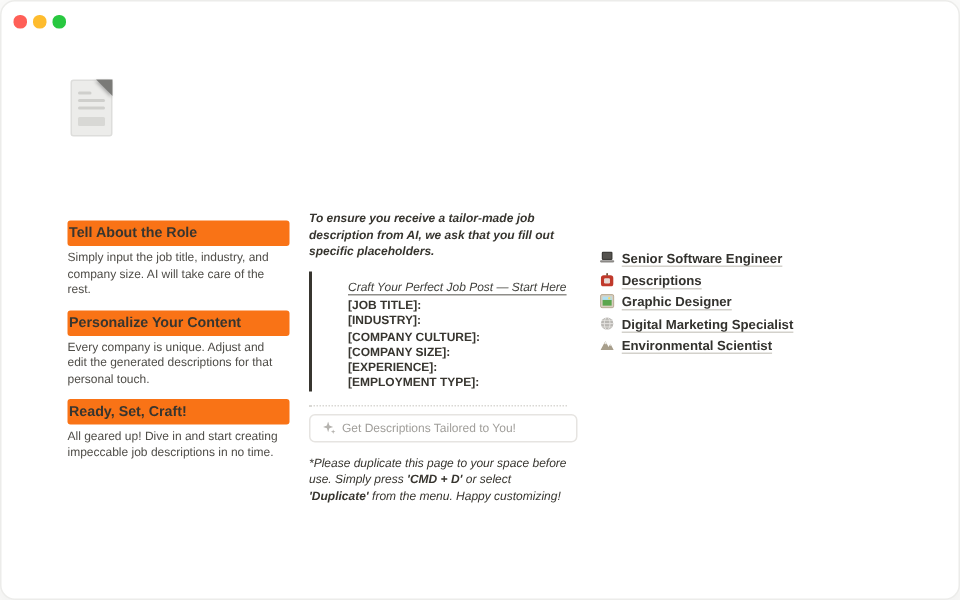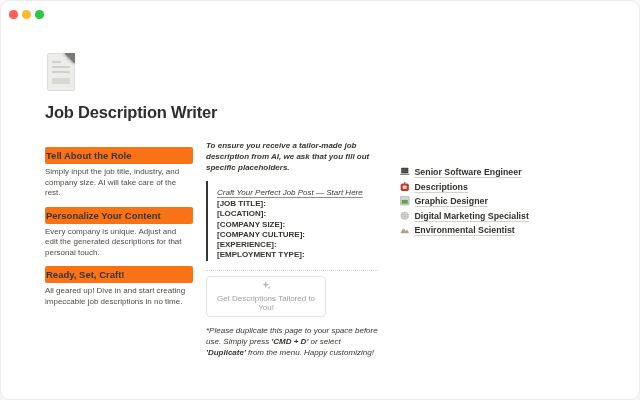--- a/index.html
+++ b/index.html
@@ -70,49 +70,48 @@
   }
 
   
   .col-mid { position: absolute; left: 205px; top: 139px; width: 172px; }
   .intro {
     font-size: 8px; font-weight: 700; font-style: italic;
     line-height: 11px; color: #37352f; margin-bottom: 8px;
   }
   .quote {
     border-left: 2.5px solid #37352f;
-    padding-left: 9px;
+    padding-left: 24px;
     margin-bottom: 9px;
   }
   .quote-link {
     display: inline-block;
     font-size: 8px; font-style: italic; font-weight: 400;
     color: #40403c;
     text-decoration: underline;
     text-decoration-color: #8f8e8a;
     text-underline-offset: 1.5px;
     line-height: 11px; margin-bottom: 1px;
     cursor: pointer;
   }
   .ph-line { font-size: 8px; font-weight: 700; line-height: 10.3px; color: #37352f; }
   .mid-divider {
     border: none;
     border-top: 1px dotted #d9d8d4;
     margin: 0 0 5px 0;
   }
   .ai-button {
-    display: inline-flex; align-items: center; gap: 4px;
+    display: inline-flex; align-items: flex-end; gap: 4px;
     border: 1px solid #e6e4e1; border-radius: 4px;
     background: #ffffff;
     padding: 4px 8px;
     font-size: 8px; color: #a09e9a;
     margin-bottom: 8px;
     cursor: pointer;
-    width: 120px;
-    flex-direction: column;
+    width: 179px;
   }
   .sparkle { width: 9px; height: 9px; flex: 0 0 auto; }
   .footnote { font-size: 8px; font-style: italic; line-height: 11px; color: #37352f; }
   .footnote b { font-weight: 700; }
 
   
   .col-right { position: absolute; left: 399px; top: 138px; width: 205px; }
   .tab-row { position: relative; padding-bottom: 5px; }
   .tab {
     display: inline-flex; align-items: center; gap: 4px;
@@ -155,21 +154,20 @@
 
   <div class="doc-icon">
     <div class="doc-line l1"></div>
     <div class="doc-line l2"></div>
     <div class="doc-line l3"></div>
     <div class="doc-line l4"></div>
     <div class="fold-cover"></div>
     <div class="fold"></div>
   </div>
 
-  <h1 class="page-title">Job Description Writer</h1>
 
   <div class="col-left">
     <div>
       <div class="sec-heading">Tell About the Role</div>
       <div class="sec-body">Simply input the job title, industry, and company size. AI will take care of the rest.</div>
     </div>
     <div>
       <div class="sec-heading">Personalize Your Content</div>
       <div class="sec-body">Every company is unique. Adjust and edit the generated descriptions for that personal touch.</div>
     </div>
@@ -178,23 +176,23 @@
       <div class="sec-body">All geared up! Dive in and start creating impeccable job descriptions in no time.</div>
     </div>
   </div>
 
   <div class="col-mid">
     <p class="intro">To ensure you receive a tailor-made job description from AI, we ask that you fill out specific placeholders.</p>
 
     <div class="quote">
       <span class="quote-link">Craft Your Perfect Job Post — Start Here</span>
       <div class="ph-line">[JOB TITLE]:</div>
-      <div class="ph-line">[LOCATION]:</div>
+      <div class="ph-line">[INDUSTRY]:</div>
+      <div class="ph-line">[COMPANY CULTURE]:</div>
       <div class="ph-line">[COMPANY SIZE]:</div>
-      <div class="ph-line">[COMPANY CULTURE]:</div>
       <div class="ph-line">[EXPERIENCE]:</div>
       <div class="ph-line">[EMPLOYMENT TYPE]:</div>
     </div>
 
     <hr class="mid-divider">
 
     <button class="ai-button">
       <svg class="sparkle" viewBox="0 0 12 12">
         <path d="M5 0 L6.1 3.6 L9.5 4.8 L6.1 6 L5 9.6 L3.9 6 L0.5 4.8 L3.9 3.6 Z" fill="#b5b3af"></path>
         <path d="M9.5 7 L10 8.5 L11.5 9 L10 9.5 L9.5 11 L9 9.5 L7.5 9 L9 8.5 Z" fill="#b5b3af"></path>

